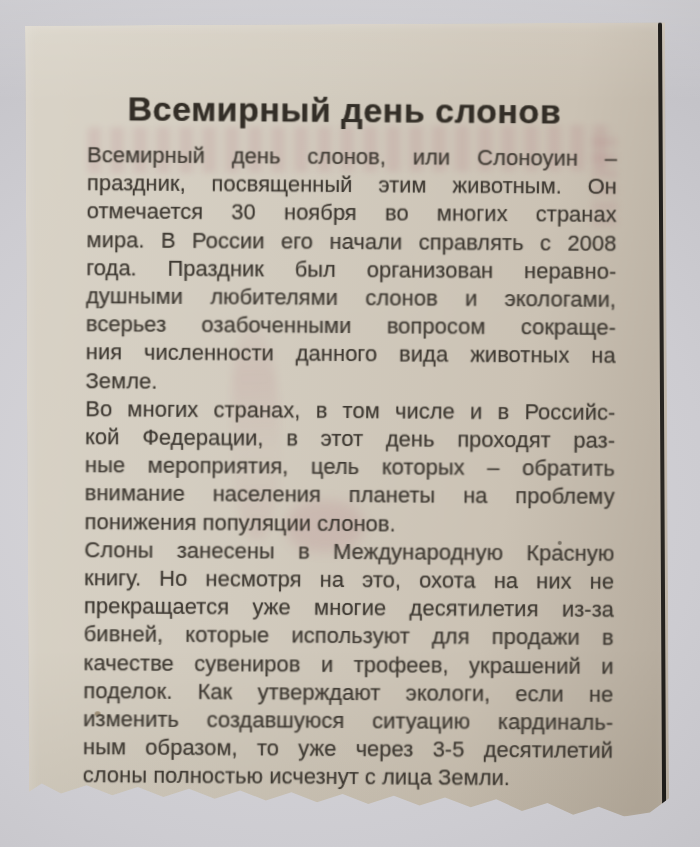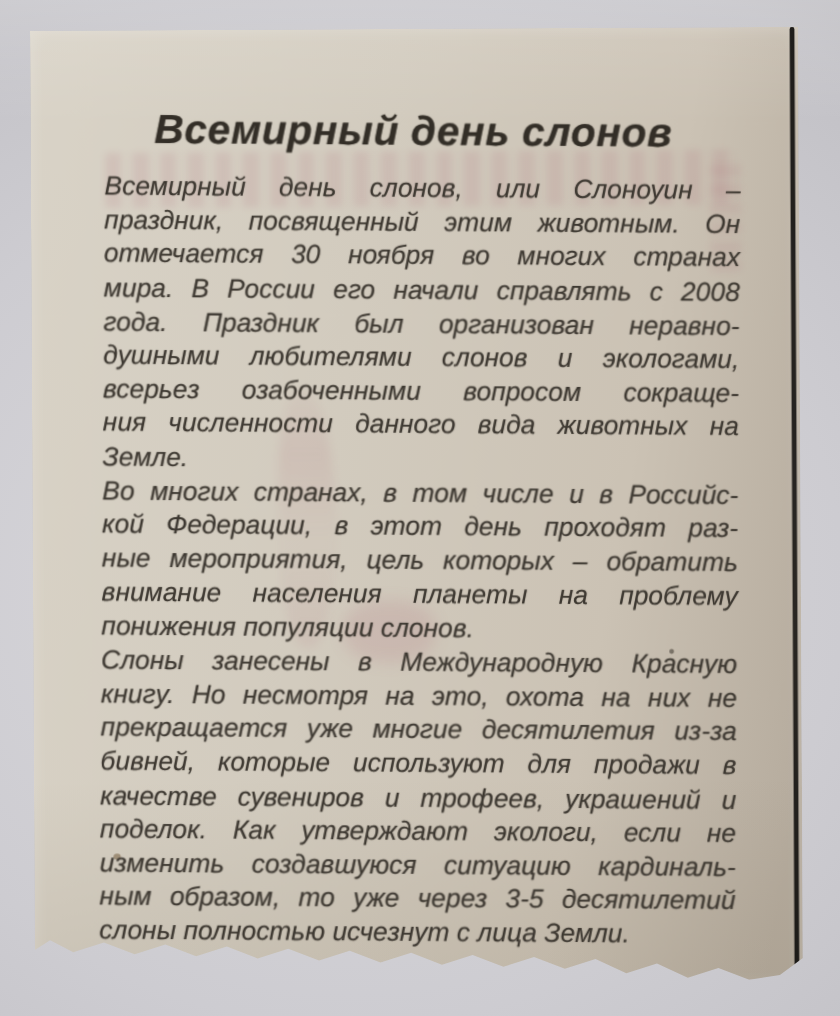--- a/index.html
+++ b/index.html
@@ -9,21 +9,20 @@
     font-family: "Liberation Sans", "DejaVu Sans", sans-serif;
   }
 
   
   .photo {
     position: relative;
     width: 700px; height: 847px;
     background:
       linear-gradient(180deg, rgba(255,255,255,0.18) 0%, rgba(255,255,255,0) 12%),
       radial-gradient(130% 95% at 42% 58%, #dbdade 0%, #cdccd1 45%, #c2c1c6 70%, #a8a6a9 100%);
-    font-style: italic;
   }
 
   
   .clipping {
     position: absolute;
     left: 25px; top: 24px;
     width: 640px; height: 800px;
     transform: rotate(-0.3deg);
     transform-origin: 50% 0;
     background:

